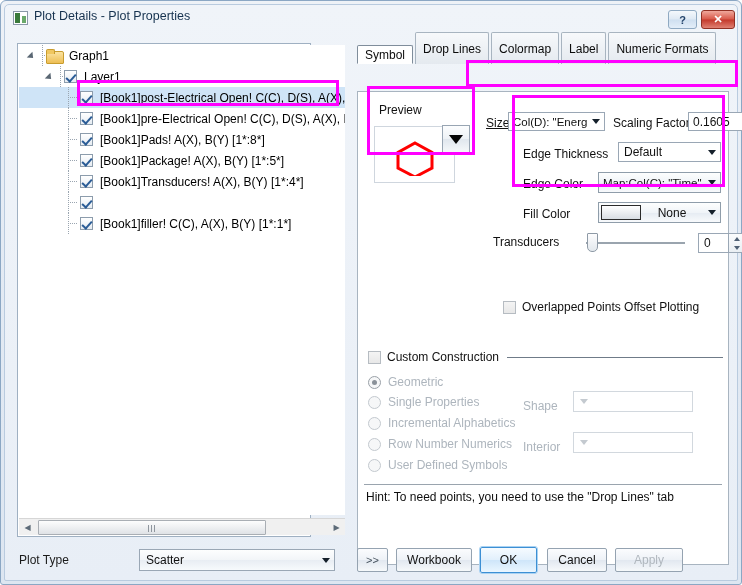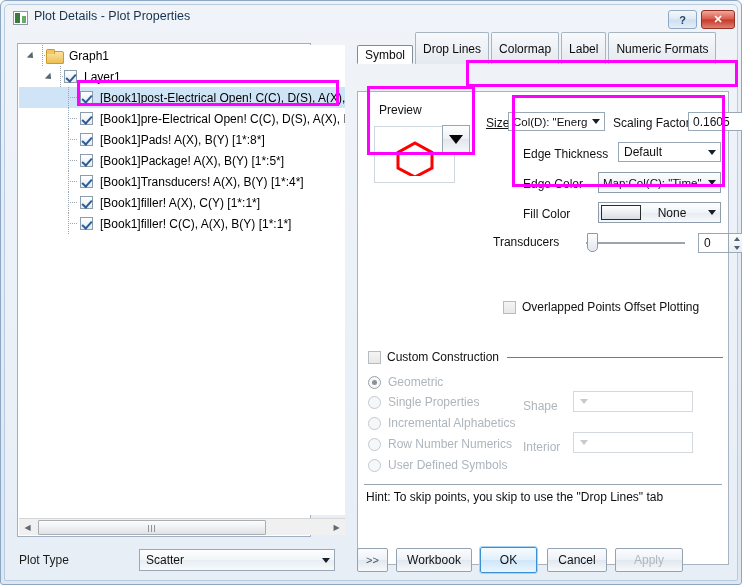--- a/index.html
+++ b/index.html
@@ -601,21 +601,20 @@
           <span class="tree-label">[Book1]Package! A(X), B(Y) [1*:5*]</span>
         </div>
         <div class="tree-row" style="padding-left:47px;">
           <span class="dots"></span>
           <span class="chk checked"></span>
           <span class="tree-label">[Book1]Transducers! A(X), B(Y) [1*:4*]</span>
         </div>
         <div class="tree-row" style="padding-left:47px;">
           <span class="dots"></span>
           <span class="chk checked"></span>
-          <span class="tree-label">[Book1]filler! A(X), C(Y) [1*:1*]</span>
         </div>
         <div class="tree-row" style="padding-left:47px;">
           <span class="dots"></span>
           <span class="chk checked"></span>
           <span class="tree-label">[Book1]filler! C(C), A(X), B(Y) [1*:1*]</span>
         </div>
       </div>
 
       <div id="tree-hscroll">
         <div class="sb-arrow">◀</div>
@@ -726,21 +725,21 @@
           <span class="cb-arrow dis2"></span>
         </div>
 
         <div class="lbl" id="interior-label">Interior</div>
         <div id="interior-combo">
           <span class="cb-text"></span>
           <span class="cb-arrow dis2"></span>
         </div>
 
         <div id="hint-rule"></div>
-        <div id="hint-text">Hint: To skip points, you skip to use the "Drop Lines" tab</div>
+        <div id="hint-text">Hint: To need points, you need to use the "Drop Lines" tab</div>
       </div>
     </div>
 
     <div class="btn" id="btn-expand">&gt;&gt;</div>
     <div class="btn" id="btn-workbook">Workbook</div>
     <div class="btn" id="btn-ok">OK</div>
     <div class="btn" id="btn-cancel">Cancel</div>
     <div class="btn" id="btn-apply">Apply</div>
 
   </div>

